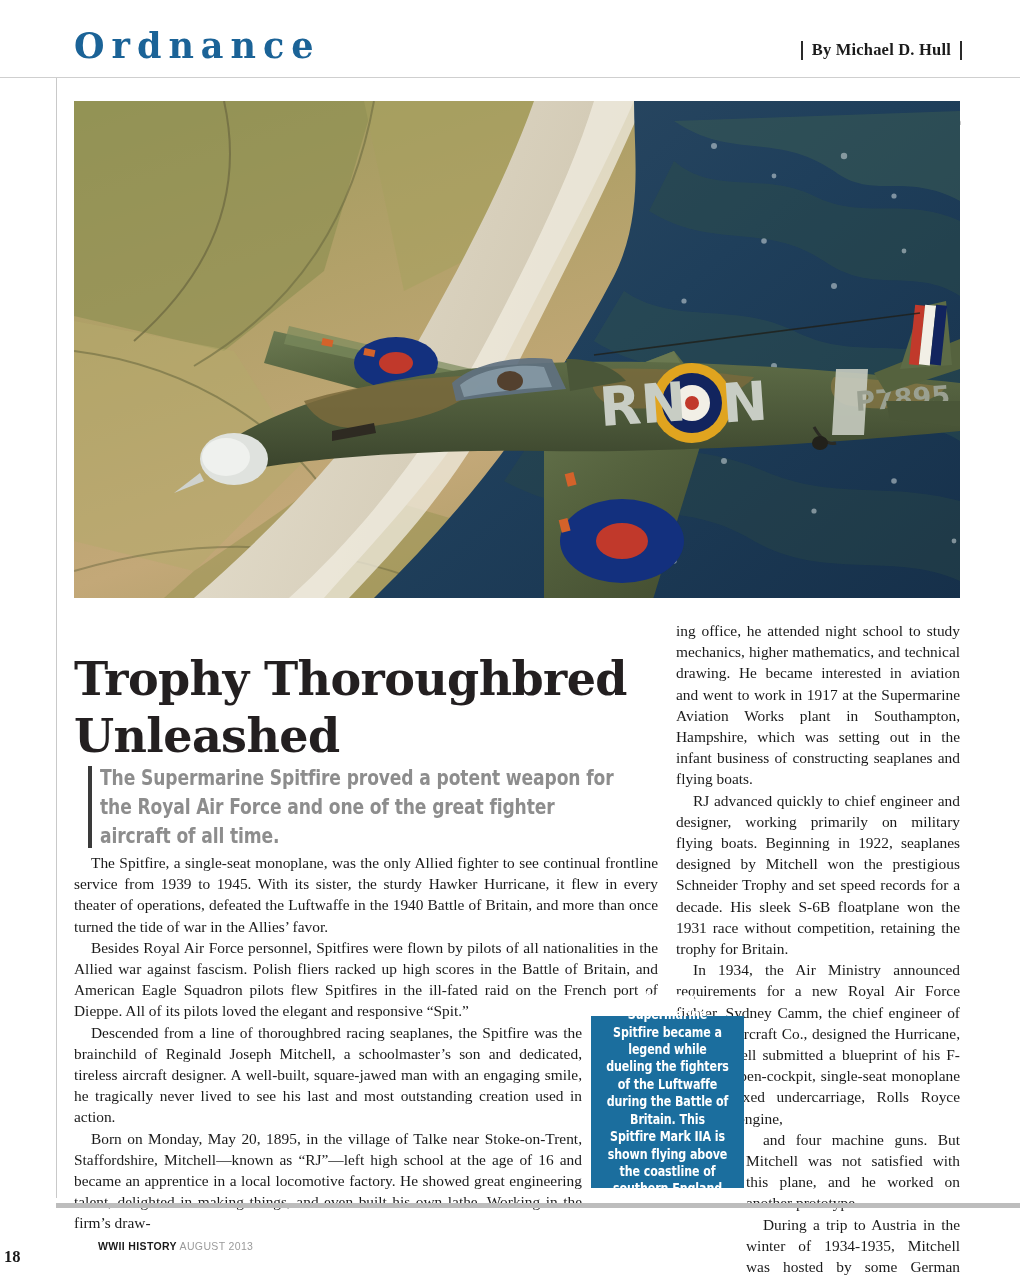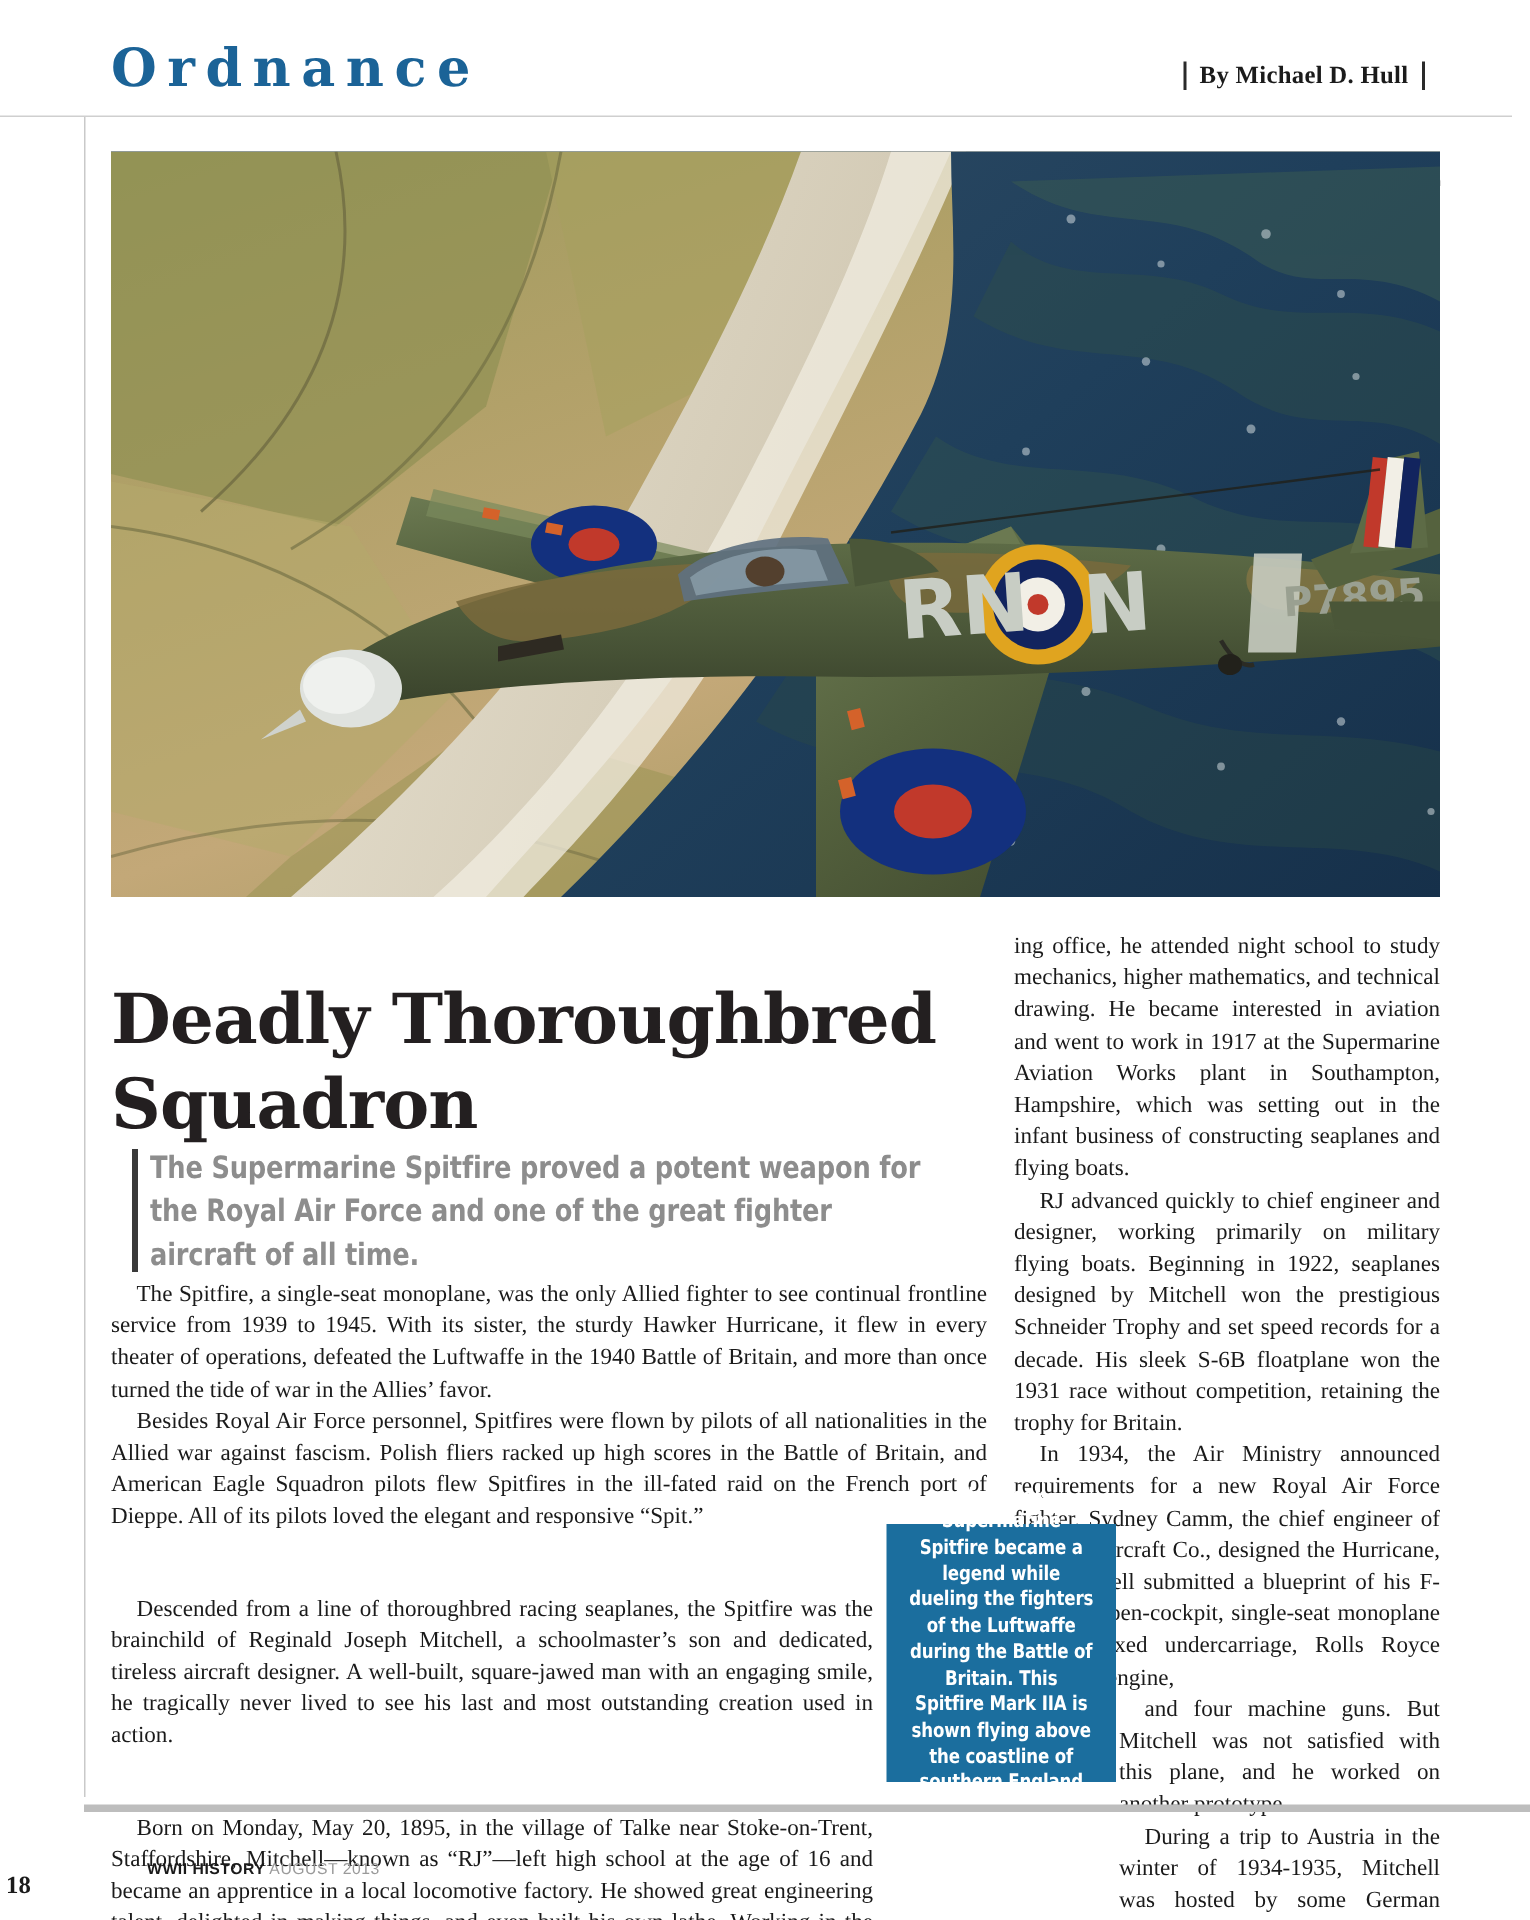--- a/index.html
+++ b/index.html
@@ -28,21 +28,21 @@
     top: 78px;
     width: 1px;
     height: 1120px;
     background: #c9c9c9;
   }
 
   
   .masthead {
     position: absolute;
     left: 0;
-    right: 12px;
+    right: 0;
     top: 0;
     height: 74px;
     text-align: right;
   }
   .section-title {
     position: absolute;
     left: 74px;
     top: 27px;
     font-family: "DejaVu Serif", "Liberation Serif", serif;
     font-weight: 700;
@@ -157,21 +157,21 @@
     font-weight: 700;
     font-size: 14.6px;
     letter-spacing: -0.15px;
   }
 
   .col-left {
     left: 74px;
     top: 852px;
     width: 584px;
   }
-  .col-left .narrow { width: 508px; margin-top: 40px; }
+  .col-left .narrow { width: 508px; }
 
   .col-right {
     left: 676px;
     top: 620px;
     width: 284px;
   }
   .col-right .narrow {
     width: 214px;
     margin-left: 70px;
   }
@@ -392,21 +392,21 @@
         <rect x="848" y="204" width="11" height="60" fill="#f2efe6" transform="rotate(6 853 234)"></rect>
         <rect x="859" y="204" width="11" height="60" fill="#12245e" transform="rotate(6 864 234)"></rect>
 
         <path d="M740,326 C748,340 756,344 762,342" stroke="#2b2b24" stroke-width="3" fill="none"></path>
         <ellipse cx="746" cy="342" rx="8" ry="7" fill="#22211b"></ellipse>
         <path d="M520,254 L846,212" stroke="#20201a" stroke-width="1.6" opacity="0.8"></path>
       </g>
     </svg>
   </div>
 
-  <h1 class="headline">Deadly Thoroughbred Squadron</h1>
+  <h1 class="headline">Trophy Thoroughbred Unleashed</h1>
 
   <div class="deck-wrap">
     <span class="deck-bar"></span>
     <div class="deck">The Supermarine Spitfire proved a potent weapon for the Royal Air Force and one of the great fighter aircraft of all time.</div>
   </div>
 
   <div class="col col-left">
     <p>The Spitfire, a single-seat monoplane, was the only Allied fighter to see continual frontline service from 1939 to 1945. With its sister, the sturdy Hawker Hurricane, it flew in every theater of operations, defeated the Luftwaffe in the 1940 Battle of Britain, and more than once turned the tide of war in the Allies’ favor.</p>
     <p>Besides Royal Air Force personnel, Spitfires were flown by pilots of all nationalities in the Allied war against fascism. Polish fliers racked up high scores in the Battle of Britain, and American Eagle Squadron pilots flew Spitfires in the ill-fated raid on the French port of Dieppe. All of its pilots loved the elegant and responsive “Spit.”</p>
     <p class="narrow">Descended from a line of thoroughbred racing seaplanes, the Spitfire was the brainchild of Reginald Joseph Mitchell, a schoolmaster’s son and dedicated, tireless aircraft designer. A well-built, square-jawed man with an engaging smile, he tragically never lived to see his last and most outstanding creation used in action.</p>

